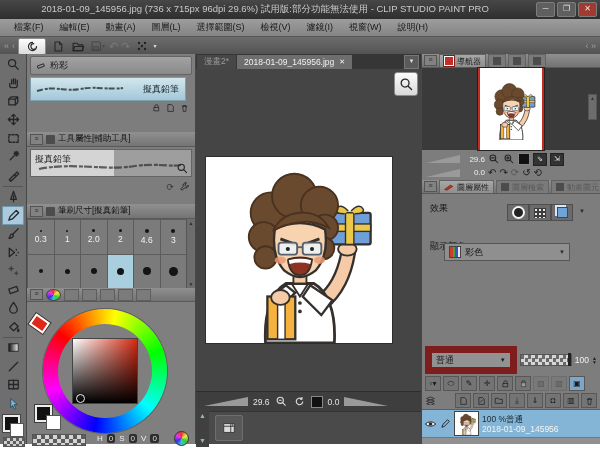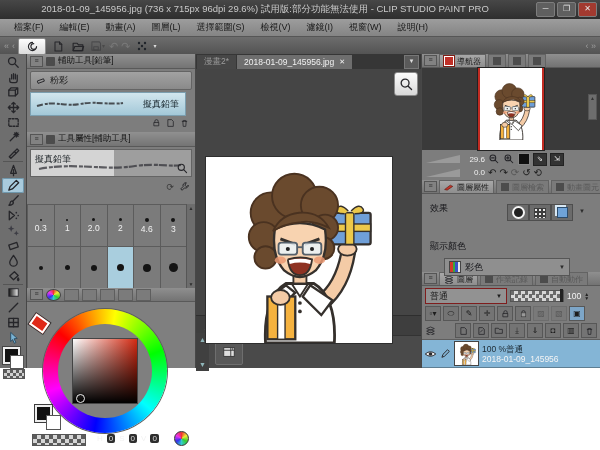--- a/index.html
+++ b/index.html
@@ -1,17 +1,17 @@
 <!DOCTYPE html>
 <html><head>
 <meta charset="utf-8">
 <style>
   html,body{margin:0;padding:0}
   body{width:600px;height:450px;overflow:hidden;font-family:"Liberation Sans","DejaVu Sans",sans-serif}
-  #app{position:relative;width:600px;height:368px;background:#fde047;font-size:9px;color:#222;user-select:none}
+  #app{position:relative;width:600px;height:444px;background:#fde047;font-size:9px;color:#222;user-select:none}
   .ic{stroke:#26262a;fill:none;stroke-width:1.4;stroke-linecap:round;stroke-linejoin:round}
   
   .titlebar{height:19px;background:linear-gradient(#474747,#2e2e2e);display:flex;align-items:center;color:#c9c9c9;font-size:9.5px}
   .title{flex:1;text-align:center;white-space:nowrap;overflow:hidden}
   .winbtns{display:flex;gap:2px;margin:0 3px 0 6px}
   .winbtn{width:17px;height:13px;background:#5f5f5f;border:1px solid #7d7d7d;border-radius:2px;color:#e6e6e6;font-size:8px;line-height:11px;text-align:center}
   .winbtn.close{background:#a23a30}
   
   .menubar{height:17px;background:linear-gradient(#9d9d9d,#848484);display:flex;align-items:center;padding-left:6px;border-bottom:1px solid #565656}
   .menu-item{padding:2px 8px;color:#191919}
@@ -119,26 +119,26 @@
   .flipbtn{width:12px;height:11px;background:#333;color:#eee;font-size:7px;text-align:center;line-height:10px;border:1px solid #222}
   .rot{color:#1c1c1c;font-size:10px;line-height:9px}
   
   .lpp{height:164px;background:#7d7d7d;display:flex}
   .lp-body{flex:1;position:relative;color:#16161a}
   .lp-label{position:absolute;left:8px}
   .fx-btn{position:absolute;top:24px;width:20px;height:15px;background:#6b6b6b;border:1px solid #4e4e4e;display:flex;align-items:center;justify-content:center}
   .fx-circle{width:9px;height:9px;border:2.5px solid #f4f4f4;border-radius:50%;background:#222}
   .fx-tone{width:12px;height:10px;background:radial-gradient(#e8e8e8 34%,#3c3c3c 38%) 0 0/4px 4px}
   .fx-color{width:9px;height:9px;background:#6fa3d8;border:1px solid #2c4c6c;box-shadow:-2px -2px 0 #d8e8f4}
-  .lp-dd{position:absolute;left:22px;top:78px;width:116px;height:16px;background:#8f8f8f;border:1px solid #565656;display:flex;align-items:center;gap:4px;padding:0 4px}
+  .lp-dd{position:absolute;left:22px;top:63px;width:116px;height:16px;background:#8f8f8f;border:1px solid #565656;display:flex;align-items:center;gap:4px;padding:0 4px}
   .rgbic{width:10px;height:10px;background:linear-gradient(90deg,#d23a2a 0 25%,#3aa83a 25% 50%,#3a50c8 50% 75%,#e8e8e8 75%);border:1px solid #444}
   
   .lyp{flex:1;background:#7d7d7d;display:flex;flex-direction:column}
   .ly-blend{display:flex;align-items:center;gap:3px;padding:2px 3px 1px}
-  .ly-dd{width:72px;height:14px;background:#929292;border:1px solid #7f1d1d;display:flex;align-items:center;justify-content:space-between;padding:0 4px;color:#1c1c1c}
+  .ly-dd{width:72px;height:14px;background:#929292;border:7px solid #7f1d1d;display:flex;align-items:center;justify-content:space-between;padding:0 4px;color:#1c1c1c}
   .op-slider{width:52px;height:10px;border:1px solid #555;background:repeating-conic-gradient(#d6d6d6 0 25%,#6a6a6a 0 50%) 0 0/7px 7px;position:relative}
   .op-slider i{position:absolute;right:0;top:-2px;width:3px;height:13px;background:#222}
   .op-val{color:#f2f2f2;font-size:8.5px}
   .stp{display:flex;flex-direction:column;font-size:5px;color:#222;line-height:4px}
   .ly-icons{display:flex;align-items:center;gap:2px;padding:1px 3px}
   .li{width:14px;height:13px;background:#747474;border:1px solid #575757;display:flex;align-items:center;justify-content:center;font-size:8px;color:#1d1d1d}
   .li.blue{background:#7da6c8}
   .ly-list{flex:1;background:#909090;display:flex;flex-direction:column;border-top:1px solid #5e5e5e}
   .ly-row{height:27px;background:#84b5d6;display:flex;align-items:center;gap:3px;padding:0 2px;border-bottom:1px solid #5e7e92}
   .ly-thumb{width:23px;height:23px;background:#fff;border:1px solid #444}
@@ -338,25 +338,20 @@
       <div class="swatches">
         <div class="sw-b"></div>
         <div class="sw-w"></div>
         <div class="sw-t"></div>
       </div>
     </div>
 
     <div class="leftcol">
 
       <div class="subtool">
-        <div class="panel-h">
-          <div class="hmb">≡</div>
-          <div class="ph-ic"></div>
-          <span>輔助工具[鉛筆]</span>
-        </div>
         <div class="st-tabs">
           <div class="st-tab">
             <svg width="10" height="10" viewBox="0 0 16 16">
                 <rect class="ic" fill="#ddd" x="3" y="6" width="10" height="4" transform="rotate(-20 8 8)"></rect>
               </svg>
             <span>粉彩</span>
           </div>
         </div>
         <div class="st-item">
           <svg width="90" height="14" viewBox="0 0 90 14" style="position:absolute;left:4px;top:4px">
@@ -397,20 +392,25 @@
         </div>
         <div class="tp-foot">
           <span style="color:#3a3a3a;font-size:9px">⟳</span>
           <svg width="11" height="11" viewBox="0 0 16 16">
               <path class="ic" d="M10 2.5 a4 4 0 0 0 -4 5.5 L2.5 11.5 l2 2 L8 10 a4 4 0 0 0 5.5-4 L11 8.5 l-2-2 Z"></path>
             </svg>
         </div>
       </div>
 
       <div class="brushsize">
+        <div class="panel-h">
+          <div class="hmb">≡</div>
+          <div class="ph-ic"></div>
+          <span>筆刷尺寸[擬真鉛筆]</span>
+        </div>
         <div class="bs-body">
           <div class="bs-grid">
             <div class="bs-cell">
                 <span class="dot" style="width:2px;height:2px"></span>
                 <span>0.3</span>
               </div>
             <div class="bs-cell">
                 <span class="dot" style="width:2px;height:2px"></span>
                 <span>1</span>
               </div>
@@ -708,37 +708,20 @@
           <div class="lp-dd">
             <div class="rgbic"></div>
             <span style="flex:1">彩色</span>
             <span style="font-size:6px;color:#2c2c2c">▼</span>
           </div>
         </div>
 
       </div>
 
       <div class="lyp">
-        <div class="tabrow">
-          <div class="hmb">≡</div>
-          <div class="rtab">
-            <svg width="10" height="9" viewBox="0 0 16 14">
-                <path d="M2 4 L8 1.5 14 4 8 6.5 Z M2 8 L8 5.5 14 8 8 10.5 Z M2 12 L8 9.5 14 12 8 14.5 Z" fill="none" stroke="#2a2a2e" stroke-width="1.3"></path>
-              </svg>
-            <span>圖層</span>
-          </div>
-          <div class="rtab off">
-              <span class="sq"></span>
-              <span>作業記錄</span>
-            </div>
-          <div class="rtab off">
-              <span class="sq"></span>
-              <span>自動動作</span>
-            </div>
-        </div>
         <div class="ly-blend">
           <div class="ly-dd">
             <span>普通</span>
             <span style="font-size:6px">▼</span>
           </div>
           <div class="op-slider">
               <i></i>
             </div>
           <span class="op-val">100</span>
           <span class="stp">

